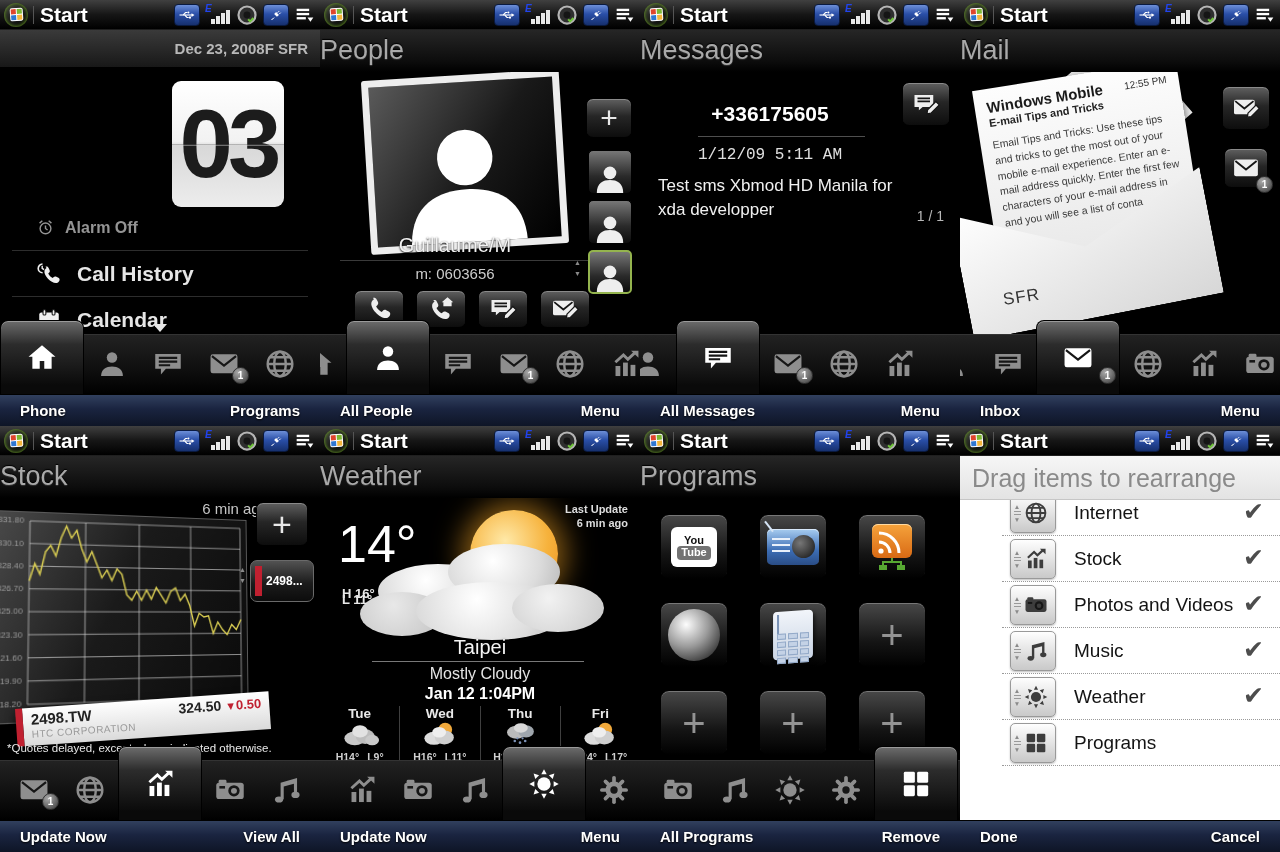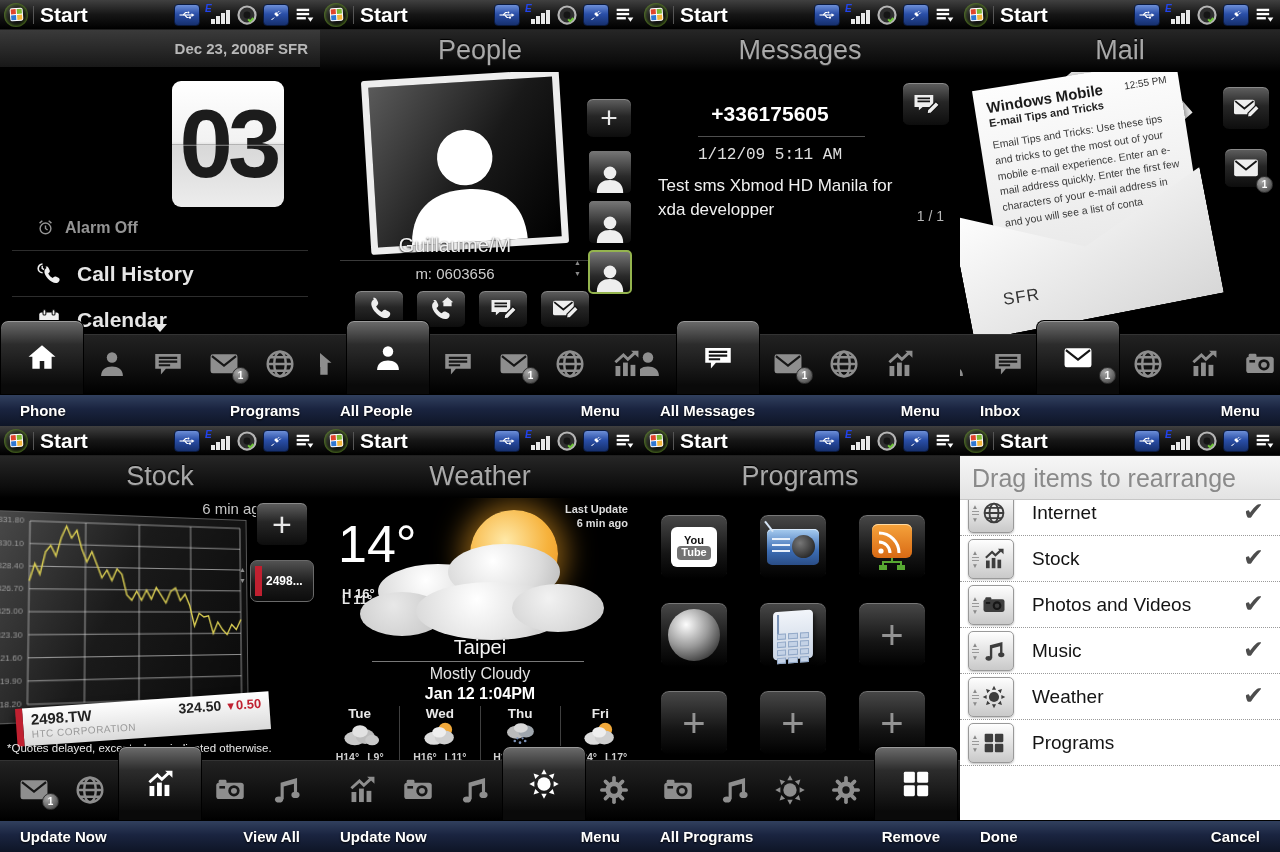--- a/index.html
+++ b/index.html
@@ -27,21 +27,21 @@
   .si.syn svg { width:22px; height:22px; }
   .si.mnu svg { width:22px; height:20px; }
   .sig { position:relative; width:26px; height:22px; }
   .sig .eL { position:absolute; left:0; top:-1px; color:#2244ee; font-size:10px; font-weight:bold; }
   .sig u { position:absolute; bottom:2px; width:4px; background:#e8e8e8; text-decoration:none; }
   .sig u:nth-of-type(1){left:6px;height:5px;} .sig u:nth-of-type(2){left:11px;height:8px;}
   .sig u:nth-of-type(3){left:16px;height:11px;} .sig u:nth-of-type(4){left:21px;height:14px;}
 
   
   .titlebar { position:absolute; top:30px; left:0; right:0; height:42px; z-index:5;
-              background:linear-gradient(#262626,#0c0c0c 75%,#000); text-align:center;
+              background:linear-gradient(#262626,#0c0c0c 75%,#000); 
               font-size:27px; color:#a9a9a9; line-height:40px; text-shadow:0 -1px 1px #000, 0 1px 1px #333; }
   .datebar { position:absolute; top:30px; left:0; right:0; height:38px;
              background:linear-gradient(#3a3a3a,#181818); border-bottom:1px solid #000;
              display:flex; justify-content:flex-end; align-items:center; padding:0 12px;
              color:#b8b8b8; font-size:15px; }
   .content { position:absolute; top:72px; bottom:92px; left:0; right:0; overflow:hidden; }
   .content.home { top:68px; }
 
   
   .tb { position:absolute; bottom:32px; left:0; right:0; height:60px;
@@ -223,21 +223,21 @@
           transform:rotate(-4deg) skewX(-4deg); padding:4px; box-shadow:2px 3px 4px rgba(0,0,0,.6); }
   .cscreen { height:8px; background:#9fb6d8; border:1px solid #7a92b5; margin-bottom:3px; }
   .ckeys { display:grid; grid-template-columns:repeat(3,1fr); gap:2px; }
   .ckeys i { height:6px; background:#c4d2e6; border:1px solid #93a9c8; display:block; }
 
   
   .panel.light { background:#fff; }
   .rz-head { position:absolute; top:30px; left:0; right:0; height:44px;
              background:linear-gradient(#f6f6f6,#e3e3e3); border-bottom:1px solid #c6c6c6;
              color:#8a8a8a; font-size:25px; line-height:44px; padding-left:12px; z-index:6; }
-  .rz-list { position:absolute; top:74px; bottom:32px; left:0; right:0; background:#fff; overflow:hidden; }
+  .rz-list { position:absolute; top:74px; bottom:32px; left:0; right:0; background:#fff; overflow:hidden;padding-left:42px; }
   .rz-inner { margin-top:-10px; }
   .rrow { position:relative; height:46px; border-bottom:1px dotted #9a9a9a; background:#fff; }
   .handle { position:absolute; left:8px; top:3px; width:46px; height:40px; border:1px solid #999;
             border-radius:5px; background:linear-gradient(#fefefe,#c9c9c9);
             display:flex; align-items:center; box-shadow:0 1px 2px rgba(0,0,0,.25); }
   .harr { display:flex; flex-direction:column; align-items:center; color:#8a8a8a; font-size:6.5px;
           line-height:1.15; width:12px; }
   .harr i { width:7px; height:1px; background:#999; margin:1px 0; display:block; }
   .rico { width:26px; height:26px; color:#3d3d3d; }
   .rlabel { position:absolute; left:72px; top:0; line-height:46px; font-size:19px; color:#141414; font-weight:normal; }

